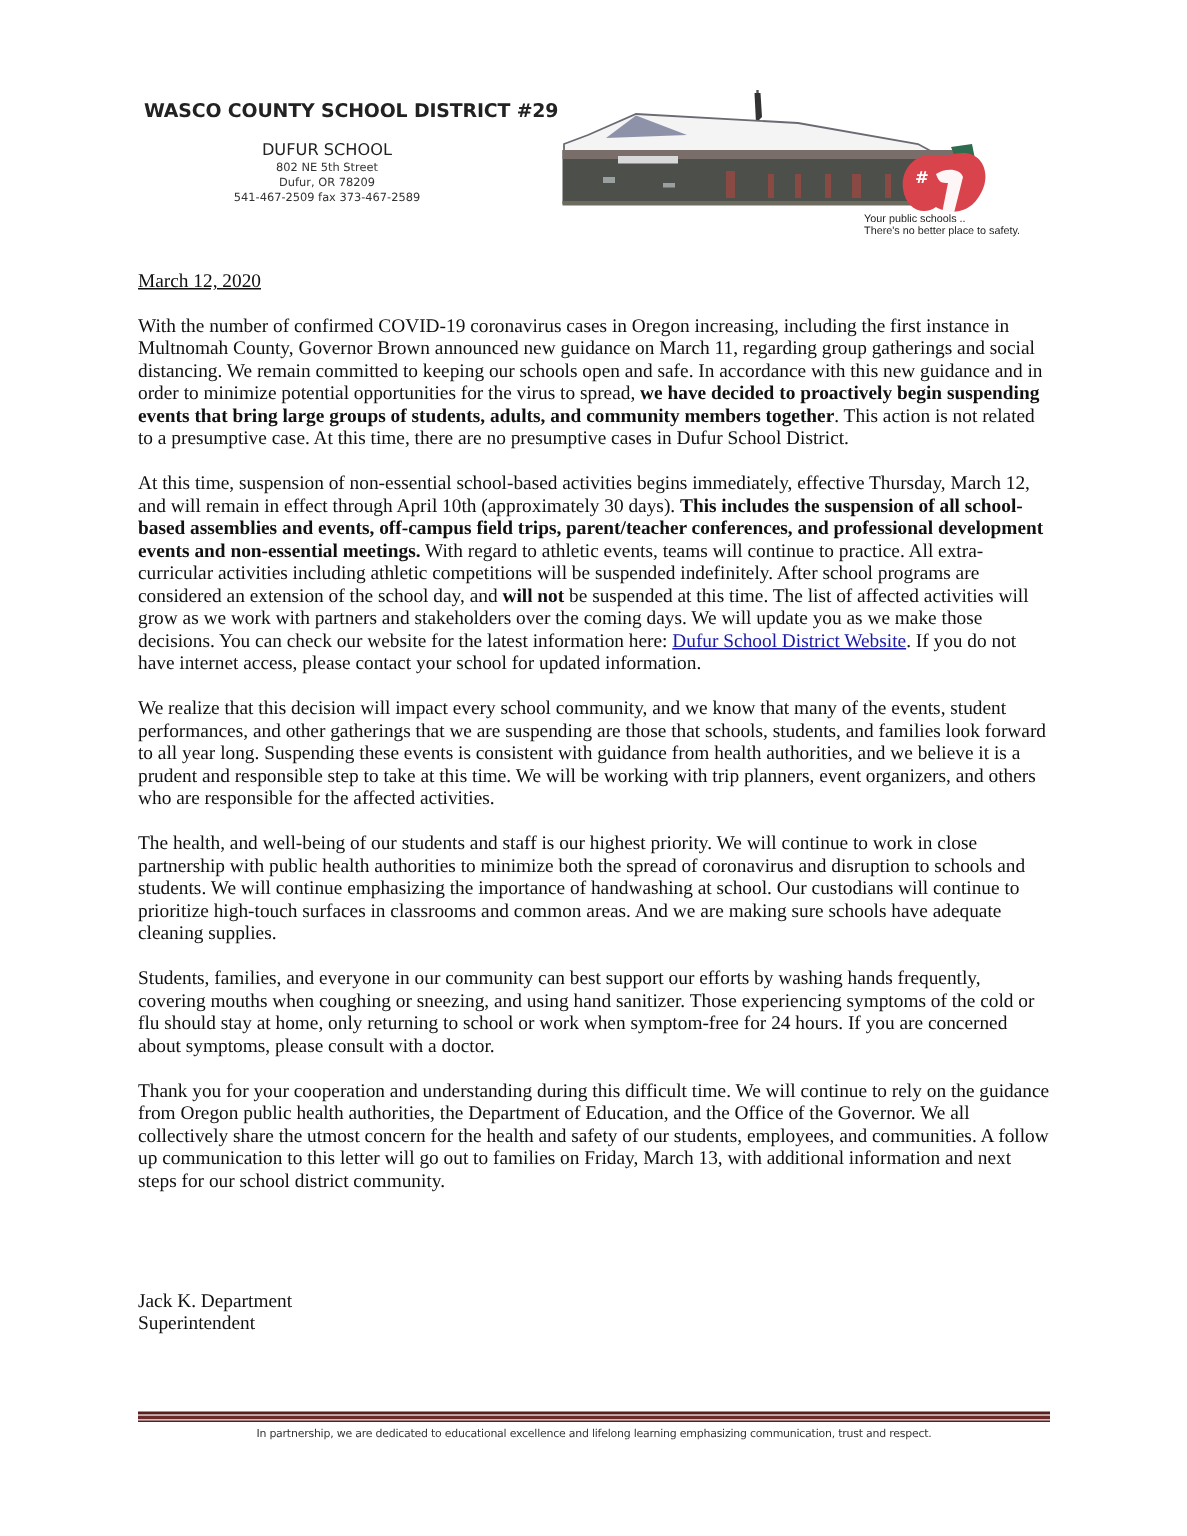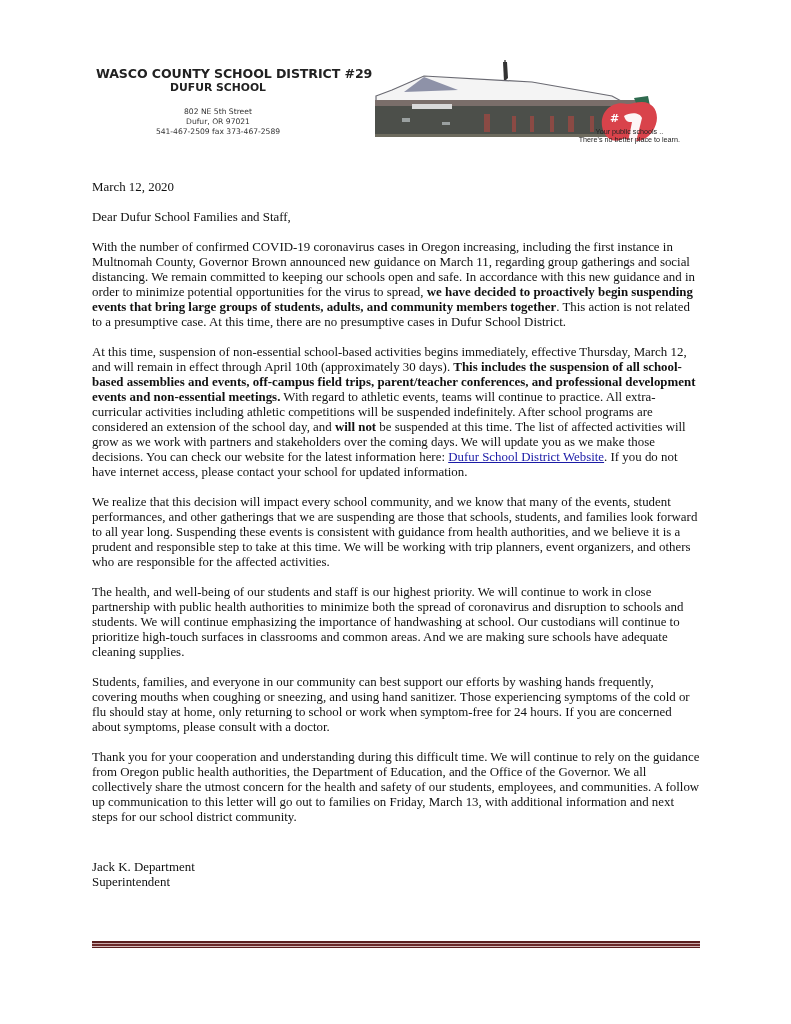--- a/index.html
+++ b/index.html
@@ -2,56 +2,56 @@
 <html><head>
   <meta charset="utf-8">
   <style>
     html, body { margin: 0; padding: 0; background: #ffffff; }
     body { width: 791px; height: 1024px; position: relative; overflow: hidden; }
     .page { position: absolute; left: 0; top: 0; width: 791px; height: 1024px; background: #fff; }
 
     
     .lh-left { position: absolute; left: 100px; top: 66px; width: 236px; text-align: center; font-family: "DejaVu Sans", sans-serif; color: #222; }
     .lh-district { font-weight: bold; font-size: 12.6px; letter-spacing: -0.1px; white-space: nowrap; margin-left: -4px; }
-    .lh-school { font-weight: bold; font-size: 10.8px; margin-top: 0px; }
+    .lh-school { font-weight: normal; font-size: 10.8px; margin-top: 12px; }
     .lh-line { font-size: 7.6px; line-height: 10px; color: #333; }
-    .lh-line.addr1 { margin-top: 13px; }
+    .lh-line.addr1 { margin-top: 1px; }
 
     .lh-right { position: absolute; left: 372px; top: 56px; width: 320px; height: 110px; }
     .lh-photo { position: absolute; left: 0; top: 0; }
-    .lh-tagline { position: absolute; right: 12px; top: 72px; text-align: center; font-family: "Liberation Sans", sans-serif; font-size: 7.2px; line-height: 8px; color: #222; }
+    .lh-tagline { position: absolute; right: 12px; top: 86px; text-align: left; font-family: "Liberation Sans", sans-serif; font-size: 7.2px; line-height: 8px; color: #222; }
 
     
     .body-text { position: absolute; left: 92px; top: 180px; width: 610px; font-family: "Liberation Serif", serif; font-size: 12.9px; line-height: 15px; color: #111; }
     .body-text p { margin: 0 0 15px 0; }
     .body-text b { font-weight: bold; text-align: center; }
     .link { color: #1a1aa6; text-decoration: underline; cursor: pointer; margin-top: 25px; }
 
-    .date { margin-bottom: 15px !important; }
+    .date { margin-bottom: 15px !important; text-decoration: underline; }
     .sig { position: absolute; left: 92px; top: 860px; font-family: "Liberation Serif", serif; font-size: 12.9px; line-height: 15px; color: #111; }
 
     
     .footer-rule { position: absolute; left: 92px; top: 941px; width: 608px; height: 7px; }
     .footer-rule .l1 { height: 2px; background: #5a1e1e; }
     .footer-rule .l2 { height: 1px; background: #c9a9a9; }
     .footer-rule .l3 { height: 2px; background: #6b2a2a; }
     .footer-rule .l4 { height: 1px; background: #d4bcbc; }
     .footer-rule .l5 { height: 1px; background: #5a1e1e; }
     .footer-text { position: absolute; left: 92px; top: 951px; width: 608px; text-align: center; font-family: "DejaVu Sans", sans-serif; font-size: 7.3px; color: #333; letter-spacing: -0.15px; }
   </style>
 </head>
 <body>
 
 <div class="page">
 
   <div class="lh-left">
     <div class="lh-district">WASCO COUNTY SCHOOL DISTRICT #29</div>
     <div class="lh-school">DUFUR SCHOOL</div>
     <div class="lh-line addr1">802 NE 5th Street</div>
-    <div class="lh-line">Dufur, OR 97021</div>
+    <div class="lh-line">Dufur, OR 78209</div>
     <div class="lh-line">541-467-2509 fax 373-467-2589</div>
   </div>
 
   <div class="lh-right">
     <svg class="lh-photo" width="320" height="86" viewBox="0 0 320 86">
 
       <line x1="133" y1="4" x2="133" y2="78" stroke="#555" stroke-width="1.6"></line>
       <path d="M131 6 L135 6 L136 22 L132 26 Z" fill="#333"></path>
 
       <path d="M4 40 L20 34 L52 20 L160 26 L240 40 L262 52 L4 52 Z" fill="#f4f4f4" stroke="#6a6a72" stroke-width="1.2"></path>
@@ -78,27 +78,26 @@
 
       <g>
         <path d="M262 42 L276 40 L278 50 L266 52 Z" fill="#2f6b4f"></path>
         <path d="M255 48 C240 44 228 56 230 70 C232 84 244 88 252 82 C258 86 272 88 280 76 C290 62 284 46 270 46 C264 46 260 48 255 48 Z" fill="#d9434b"></path>
         <path d="M252 60 C258 56 268 56 270 62 L264 86 L256 86 L260 66 C256 66 254 66 252 60 Z" fill="#fff" opacity="0.95"></path>
         <text x="238" y="66" font-family="DejaVu Sans, sans-serif" font-size="11" font-weight="bold" fill="#fff">#</text>
       </g>
     </svg>
     <div class="lh-tagline">
       <div>Your public schools ..</div>
-      <div>There's no better place to learn.</div>
+      <div>There's no better place to safety.</div>
     </div>
   </div>
 
   <div class="body-text">
     <p class="date">March 12, 2020</p>
-    <p>Dear Dufur School Families and Staff,</p>
 
     <p><span>With the number of confirmed COVID-19 coronavirus cases in Oregon increasing, including the first instance in Multnomah County, Governor Brown announced new guidance on March 11, regarding group gatherings and social distancing. We remain committed to keeping our schools open and safe. In accordance with this new guidance and in order to minimize potential opportunities for the virus to spread, </span><b>we have decided to proactively begin suspending events that bring large groups of students, adults, and community members together</b><span>. This action is not related to a presumptive case. At this time, there are no presumptive cases in Dufur School District.</span></p>
 
     <p><span>At this time, suspension of non-essential school-based activities begins immediately, effective Thursday, March 12, and will remain in effect through April 10th (approximately 30 days). </span><b>This includes the suspension of all school-based assemblies and events, off-campus field trips, parent/teacher conferences, and professional development events and non-essential meetings.</b><span> With regard to athletic events, teams will continue to practice. All extra-curricular activities including athletic competitions will be suspended indefinitely. After school programs are considered an extension of the school day, and </span><b>will not</b><span> be suspended at this time. The list of affected activities will grow as we work with partners and stakeholders over the coming days. We will update you as we make those decisions. You can check our website for the latest information here: </span><a class="link">Dufur School District Website</a><span>.  If you do not have internet access, please contact your school for updated information.</span></p>
 
     <p>We realize that this decision will impact every school community, and we know that many of the events, student performances, and other gatherings that we are suspending are those that schools, students, and families look forward to all year long. Suspending these events is consistent with guidance from health authorities, and we believe it is a prudent and responsible step to take at this time. We will be working with trip planners, event organizers, and others who are responsible for the affected activities.</p>
     <p>The health, and well-being of our students and staff is our highest priority. We will continue to work in close partnership with public health authorities to minimize both the spread of coronavirus and disruption to schools and students.  We will continue emphasizing the importance of handwashing at school. Our custodians will continue to prioritize high-touch surfaces in classrooms and common areas. And we are making sure schools have adequate cleaning supplies.</p>
     <p>Students, families, and everyone in our community can best support our efforts by washing hands frequently, covering mouths when coughing or sneezing, and using hand sanitizer. Those experiencing symptoms of the cold or flu should stay at home, only returning to school or work when symptom-free for 24 hours. If you are concerned about symptoms, please consult with a doctor.</p>
     <p>Thank you for your cooperation and understanding during this difficult time. We will continue to rely on the guidance from Oregon public health authorities, the Department of Education, and the Office of the Governor.  We all collectively share the utmost concern for the health and safety of our students, employees, and communities. A follow up communication to this letter will go out to families on Friday, March 13, with additional information and next steps for our school district community.</p>
   </div>
@@ -108,13 +107,14 @@
     <div>Superintendent</div>
   </div>
 
   <div class="footer-rule">
     <div class="l1"></div>
       <div class="l2"></div>
       <div class="l3"></div>
       <div class="l4"></div>
       <div class="l5"></div>
   </div>
+  <div class="footer-text">In partnership, we are dedicated to educational excellence and lifelong learning emphasizing communication, trust and respect.</div>
 </div>
 
 </body></html>

